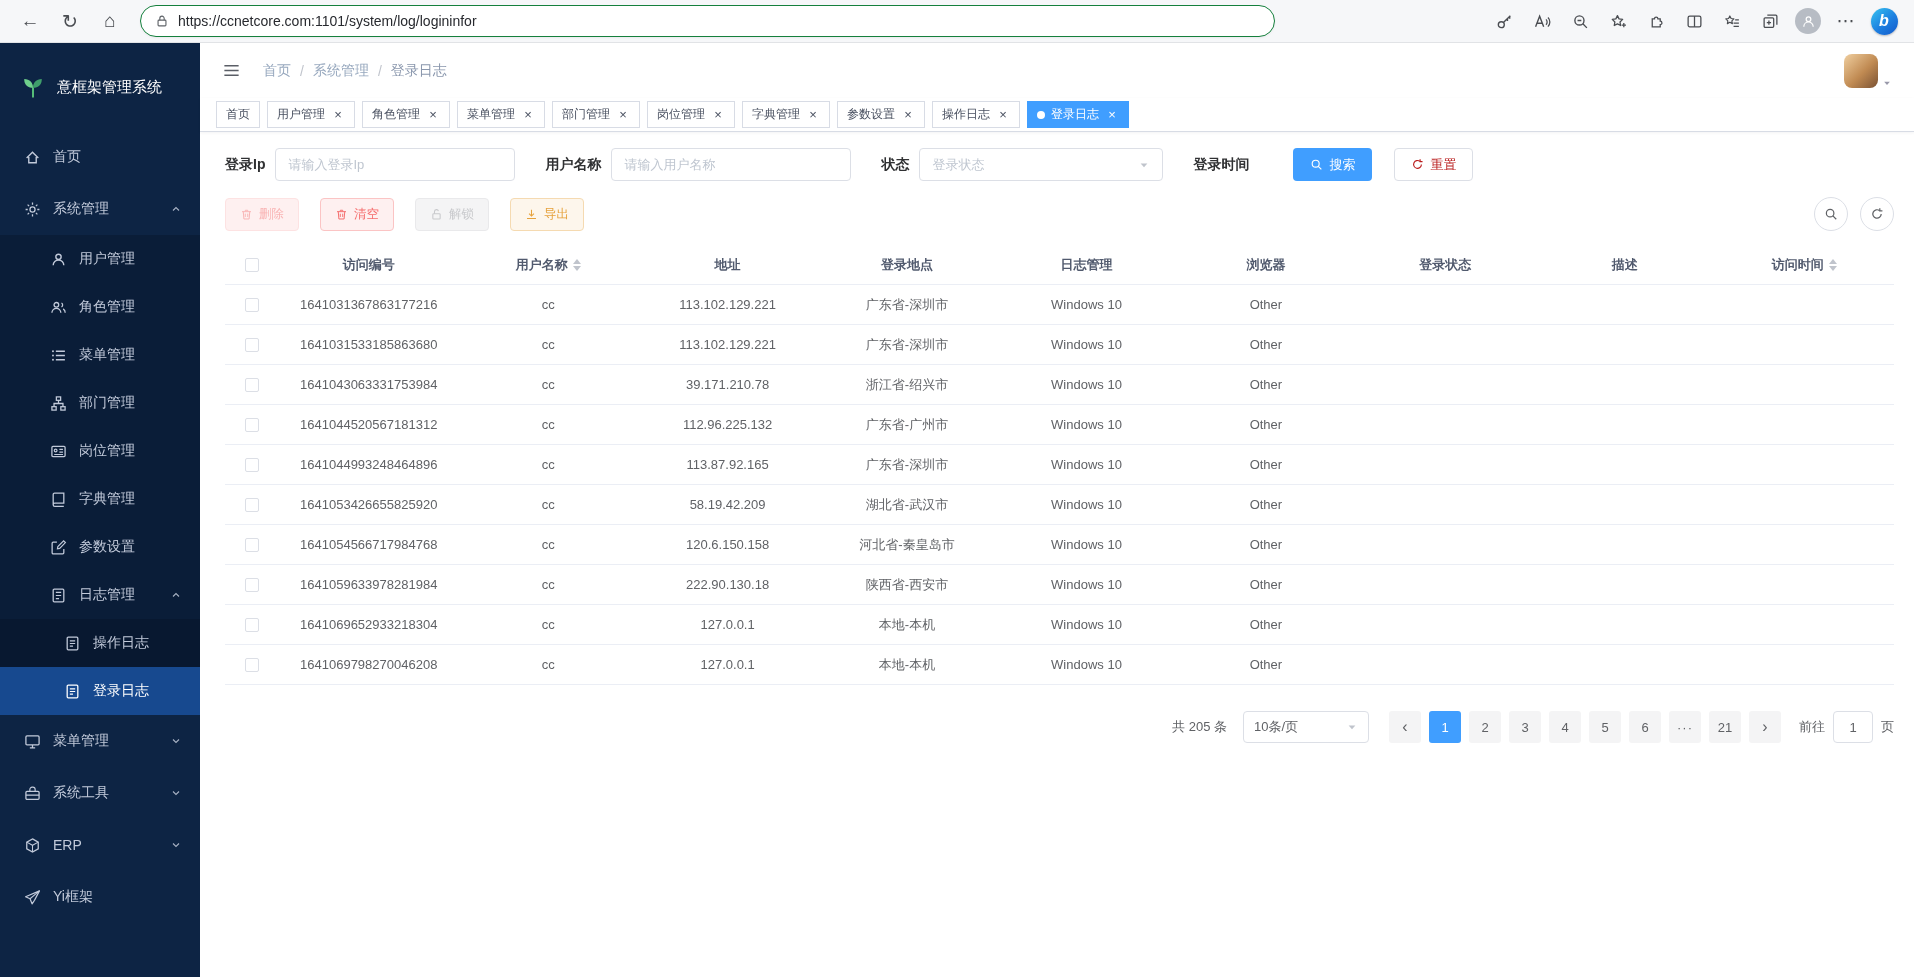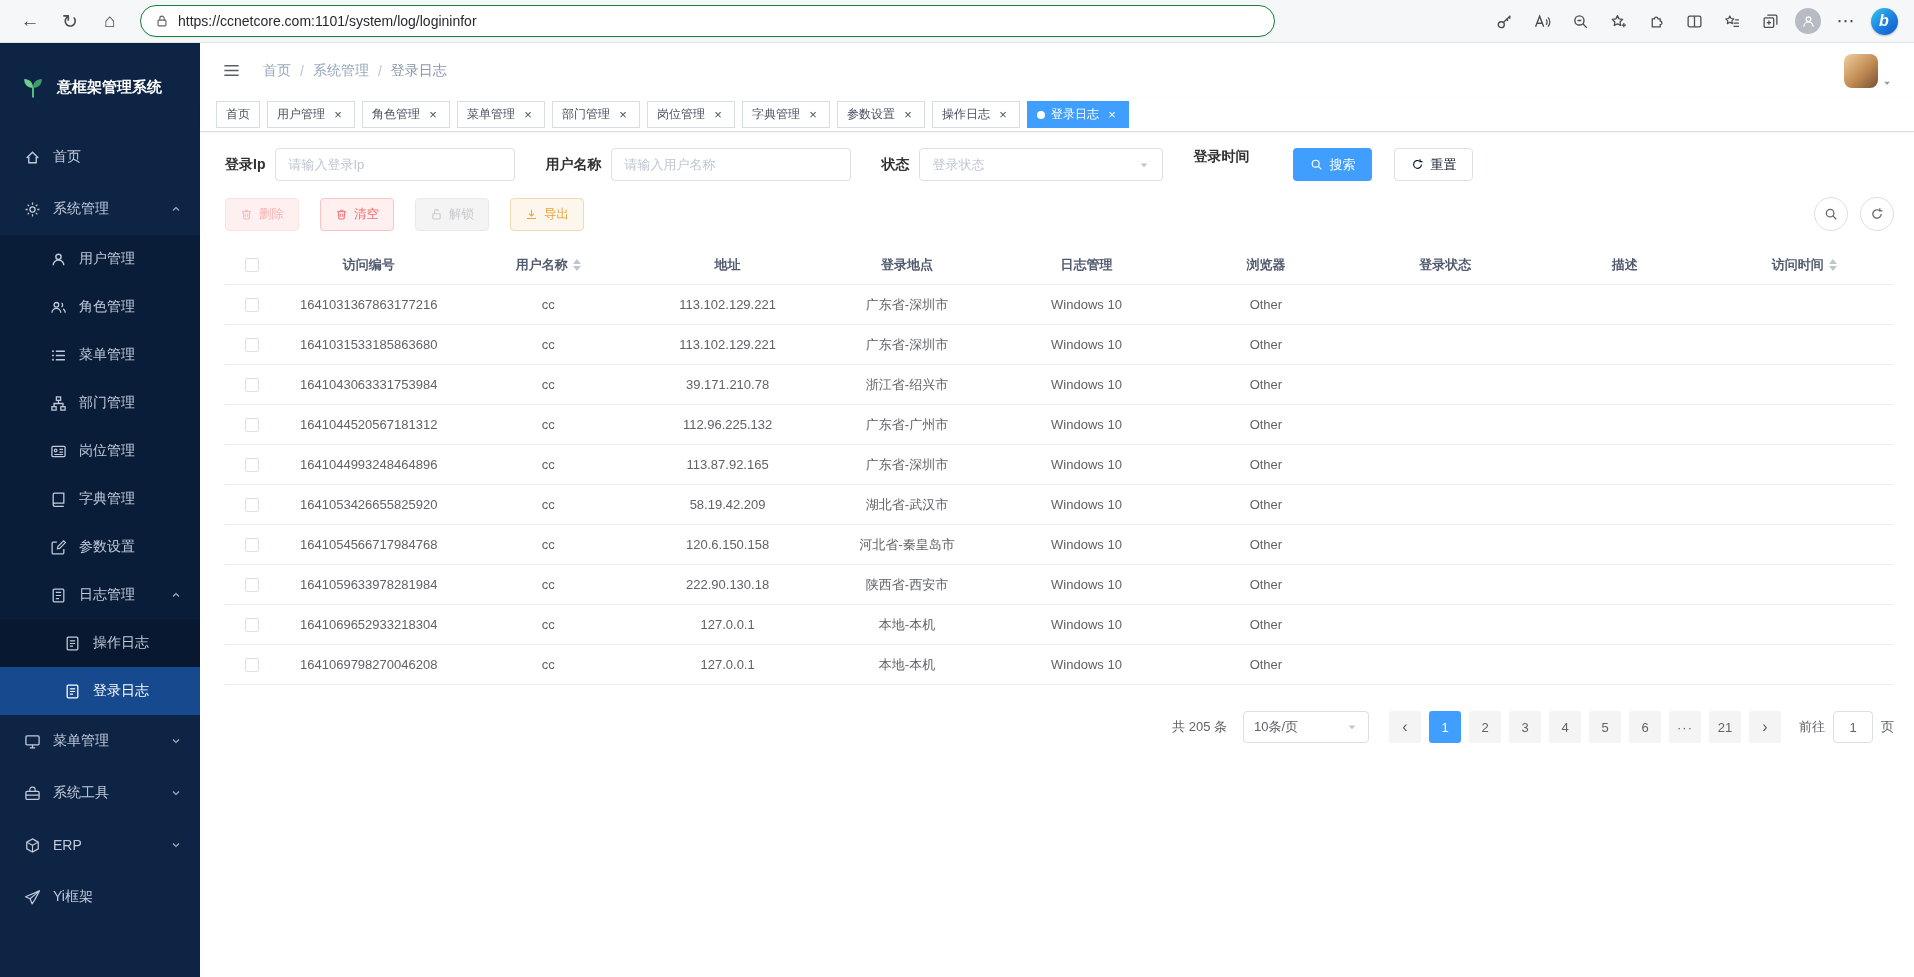--- a/index.html
+++ b/index.html
@@ -18,21 +18,21 @@
 .bacts .dots{font-size:18px;letter-spacing:1px}
 .prof-circle{width:26px;height:26px;border-radius:50%;background:#b7bcc4;color:#fff;display:flex;align-items:center;justify-content:center}
 .prof-circle .ic{font-size:15px}
 .bing{width:27px;height:27px;border-radius:50%;background:linear-gradient(140deg,#37c4f0 0%,#1d7fe0 55%,#1358c9 100%);color:#fff;display:flex;align-items:center;justify-content:center;font-weight:bold;font-style:italic;font-size:16px;box-shadow:0 1px 2px rgba(0,0,0,.25);cursor:pointer}
 
 
 .app{flex:1;display:flex;min-height:0}
 .sidebar{flex:0 0 200px;background:var(--sidebar-bg,#0d2444);color:#c2cada;overflow:hidden;display:flex;flex-direction:column}
 .logo{height:88px;display:flex;align-items:center;padding-left:20px;gap:11px;cursor:pointer}
 .logo .ic{font-size:26px}
-.logo-title{color:#fff;font-size:15px;font-weight:bold;white-space:nowrap}
+.logo-title{color:#fff;font-size:15px;font-weight:normal;white-space:nowrap}
 .menu{flex:1;overflow:hidden}
 .mitem{display:flex;align-items:center;font-size:14px;cursor:pointer;white-space:nowrap}
 .mitem .mic{display:flex;margin-right:12px;font-size:17px}
 .mitem.top{height:52px;padding-left:24px}
 .mitem.sub1{height:48px;padding-left:50px;background:var(--sidebar-sub-bg,#0a1d38)}
 .mitem.sub2{height:48px;padding-left:64px;background:var(--sidebar-sub2-bg,#081830)}
 .mitem.active{background:var(--sidebar-active-bg,#17498f);color:#fff}
 .marrow{margin-left:auto;margin-right:18px;display:flex;font-size:12px;opacity:.85}
 .marrow.up svg{transform:rotate(180deg)}
 
@@ -52,37 +52,37 @@
 .tabbar{height:34px;border-bottom:1px solid #d8dce5;box-shadow:0 1px 3px rgba(0,21,41,.05);display:flex;align-items:center;padding:0 16px;flex:0 0 auto}
 .tablist{display:flex;align-items:center;gap:7px}
 .tab{height:27px;display:inline-flex;align-items:center;gap:6px;padding:0 9px;border:1px solid #d8dce5;background:#fff;color:#495060;font-size:12px;cursor:pointer;white-space:nowrap}
 .tab .dot{width:8px;height:8px;border-radius:50%;background:#fff;display:none}
 .tab.active{background:var(--primary,#409eff);border-color:var(--primary,#409eff);color:#fff}
 .tab.active .dot{display:inline-block}
 .tab .close{font-size:13px;line-height:1;width:14px;height:14px;display:flex;align-items:center;justify-content:center;border-radius:50%}
 
 
 .content{flex:1;padding:16px 20px 0 25px;overflow:hidden;display:flex;flex-direction:column}
-.filters{display:flex;align-items:flex-start;margin-bottom:16px}
+.filters{display:flex;align-items:center;margin-bottom:16px}
 .fgroup{display:flex;align-items:center;margin-right:30px}
 .flabel{font-size:14px;font-weight:bold;color:#303133;margin-right:10px;white-space:nowrap}
 .finput{height:33px;border:1px solid #dcdfe6;border-radius:4px;background:#fff;font-size:13px;color:#606266;padding:0 12px;display:flex;align-items:center}
 .finput input{border:none;outline:none;width:100%;font:inherit;color:#a16207;background:transparent}
 .finput input::placeholder{color:#bfc6d0}
 .w240{width:240px}.w244{width:244px}.w292{width:292px}
 .fselect{justify-content:space-between;cursor:pointer}
 .ph{color:#bfc6d0}
 .fsel-caret{color:#c0c4cc;font-size:12px}
 .fdate{gap:9px;cursor:pointer}
 .fdate .ic{color:#c0c4cc;font-size:14px}
 .dsep{color:#606266}
 .btn{height:33px;border-radius:4px;display:inline-flex;align-items:center;gap:6px;font-size:13px;padding:0 16px;border:1px solid transparent;cursor:pointer;background:#fff;font-family:inherit}
 .btn .ic{font-size:13px}
 .btn-primary{background:var(--primary,#409eff);color:#fff}
-.btn-plain{border-color:#dcdfe6;color:#0f172a;margin-left:22px}
+.btn-plain{border-color:#dcdfe6;color:#b91c1c;margin-left:22px}
 .btn-primary{margin-left:4px}
 
 .actions{display:flex;align-items:center;margin-bottom:14px}
 .btn-sm{font-size:12.5px;padding:0 14px;margin-right:21px}
 .btn-danger-dis{background:#fef0f0;border-color:#fde2e2;color:#f9b4b4;cursor:not-allowed}
 .btn-danger{background:#fef0f0;border-color:#fbc4c4;color:var(--danger,#f56c6c)}
 .btn-info-dis{background:#f4f4f5;border-color:#e9e9eb;color:#c8c9cc;cursor:not-allowed}
 .btn-warning{background:#fdf6ec;border-color:#f5dab1;color:var(--warning,#e6a23c)}
 .tool-circles{margin-left:auto;display:flex;gap:12px}
 .circle-btn{width:34px;height:34px;border-radius:50%;border:1px solid #dcdfe6;background:#fff;color:#606266;display:flex;align-items:center;justify-content:center;font-size:14px;cursor:pointer}

